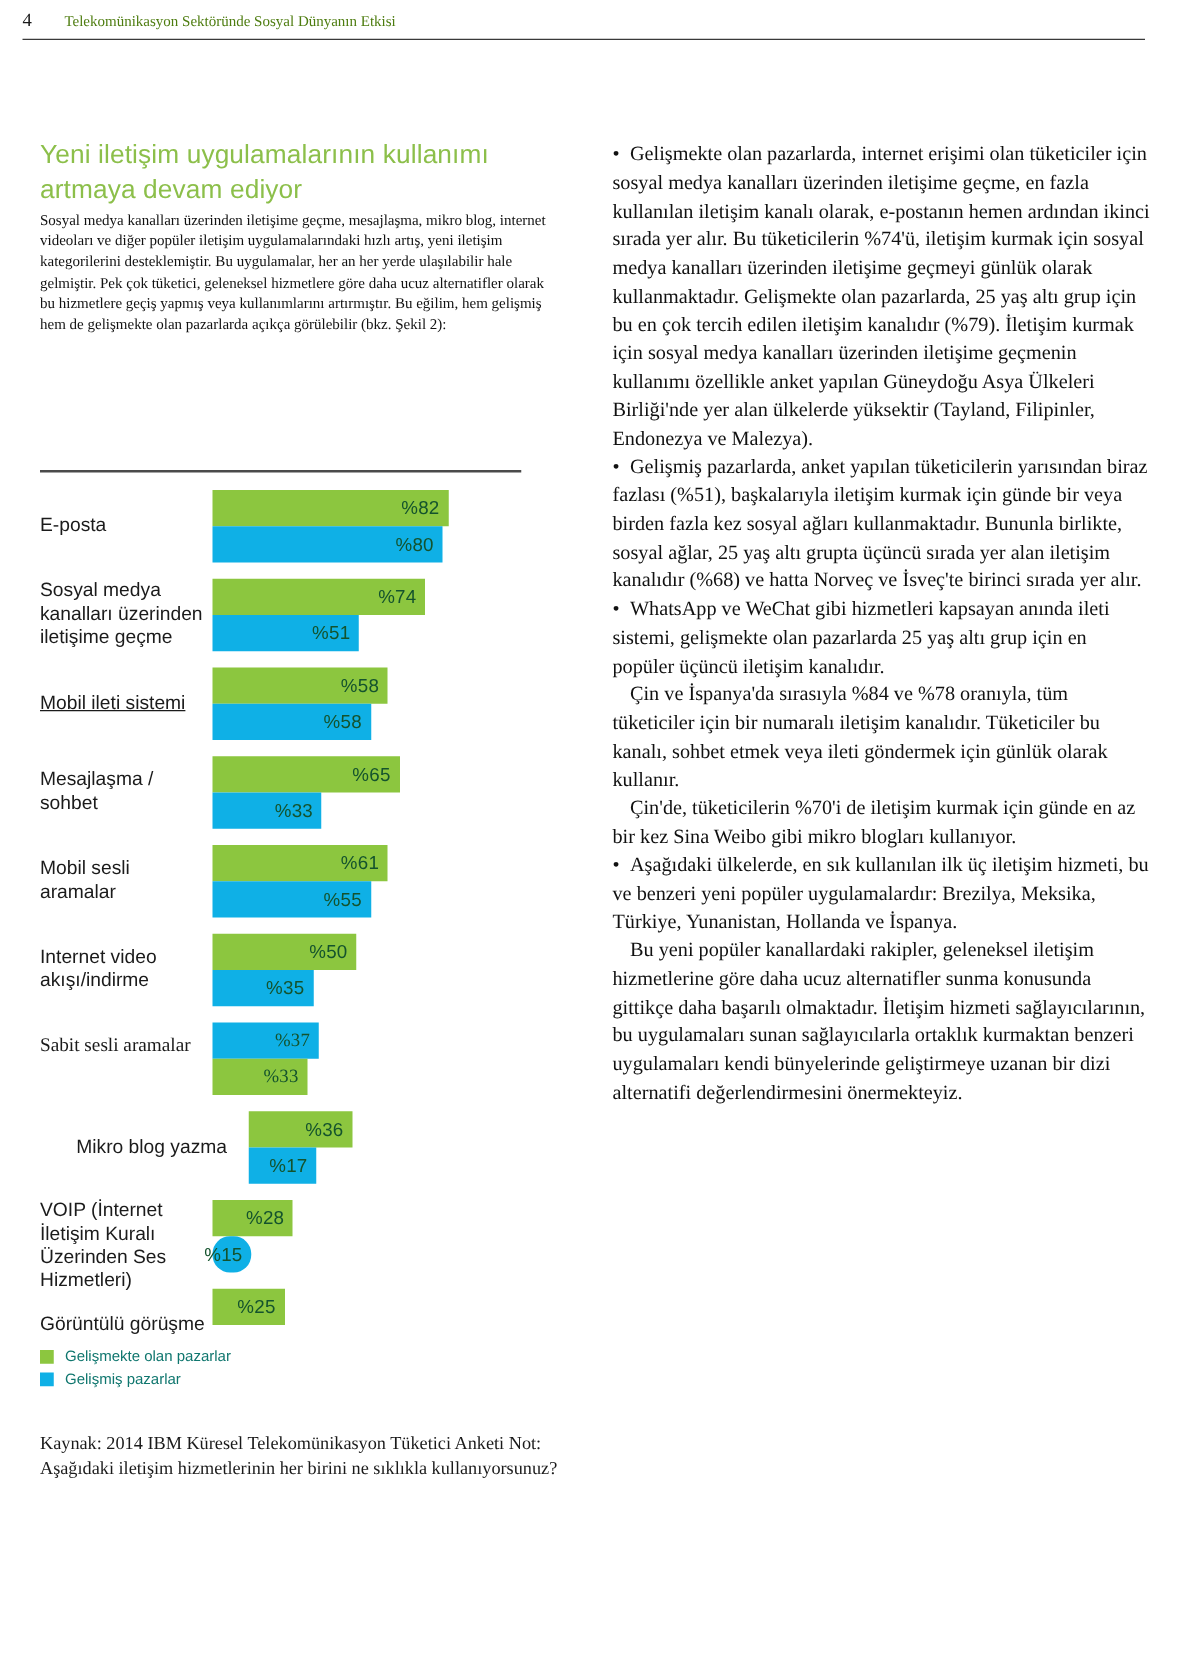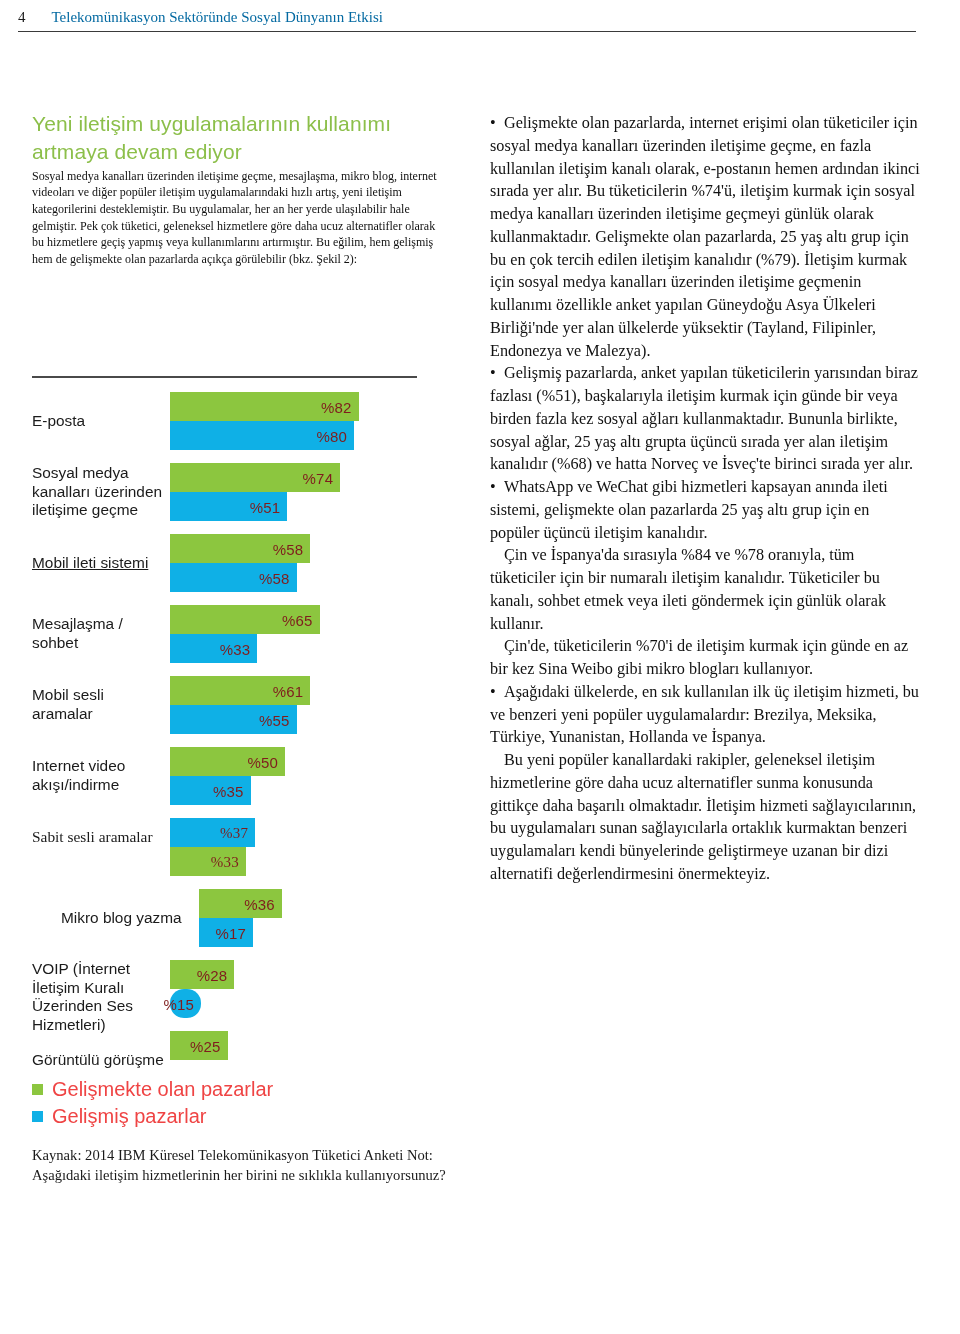--- a/index.html
+++ b/index.html
@@ -6,21 +6,21 @@
   body{
     width:960px;height:1334px;background:#ffffff;
     font-family:"Liberation Serif", serif;
     color:#111;overflow:hidden;position:relative;
   }
   .page{position:relative;width:960px;height:1334px;}
 
   
   .runhead{position:absolute;left:18px;top:8px;width:900px;}
   .runhead-num{display:inline-block;font-size:15px;color:#1a1a1a;}
-  .runhead-title{display:inline-block;margin-left:22px;font-size:15px;color:#0369a1;}
+  .runhead-title{display:inline-block;margin-left:22px;font-size:12px;color:#4d7c0f;}
   .runhead-rule{position:absolute;left:18px;top:31px;width:898px;height:1px;background:#3a3a3a;}
 
   
   .col-left{position:absolute;left:32px;top:110px;width:412px;}
   .col-right{position:absolute;left:490px;top:112px;width:432px;}
 
   h1.lead{
     font-family:"Liberation Sans", sans-serif;
     font-weight:400;font-size:21px;line-height:1.33;
     color:#8CBF4A;margin:0 0 2px 0;letter-spacing:.1px;
@@ -45,34 +45,34 @@
     position:absolute;left:0;top:0;width:132px;
     font-size:15.4px;line-height:1.21;color:#1b1b1b;
   }
   .bars{position:absolute;left:138px;top:0;width:262px;}
   .bar{height:29px;position:relative;}
   .bar .fill{height:29px;position:relative;border-radius:0;}
   .bar.green .fill{background:#8CC63F;}
   .bar.blue  .fill{background:#0FB0E6;}
   .bar .val{
     position:absolute;right:7px;top:50%;transform:translateY(-50%);
-    color:#7f1d1d;font-size:15px;letter-spacing:.2px;white-space:nowrap;
+    color:#14532d;font-size:15px;letter-spacing:.2px;white-space:nowrap;
   }
   .bar .val.outside{
     right:auto;color:#1b1b1b;
   }
 
   
   .legend{position:absolute;left:32px;top:1078px;
           font-family:"Liberation Sans", sans-serif;}
   .legend-item{display:flex;align-items:center;margin-bottom:4px;}
   .legend-sw{width:11px;height:11px;margin-right:9px;display:inline-block;}
   .legend-sw.green{background:#8CC63F;}
   .legend-sw.blue{background:#0FB0E6;}
-  .legend-label{font-size:20px;color:#ef4444;}
+  .legend-label{font-size:12px;color:#0f766e;}
 
   
   .source{position:absolute;left:32px;top:1146px;width:420px;
           font-size:14.6px;line-height:1.36;color:#1a1a1a;}
 </style>
 </head>
 <body>
 
 <div class="page">
 

